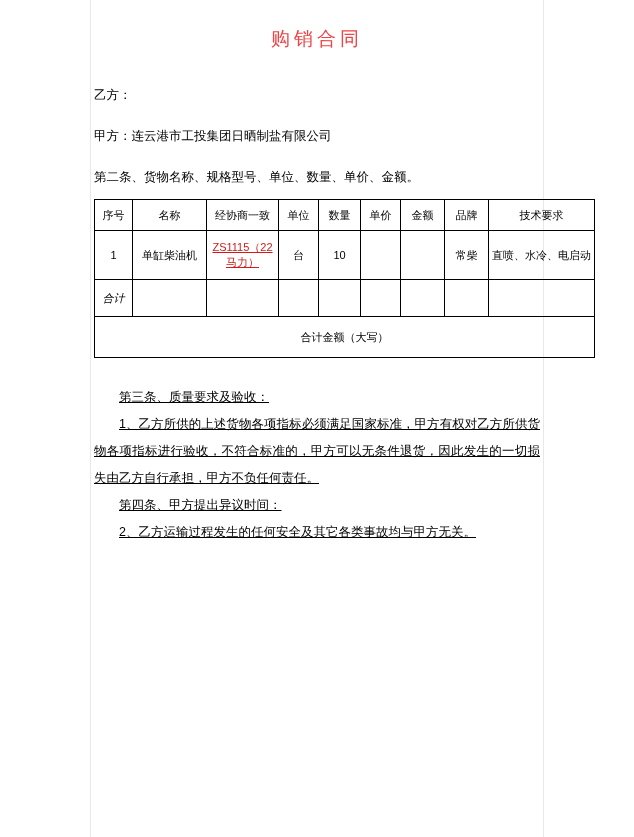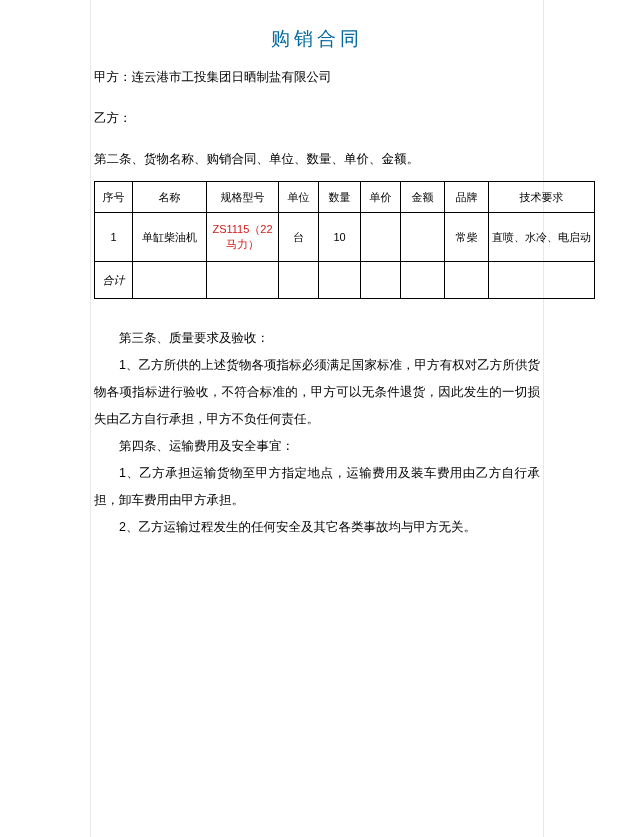--- a/index.html
+++ b/index.html
@@ -43,23 +43,23 @@
     left: 91px;
     top: 0;
     width: 452px;
     box-sizing: border-box;
     padding: 0 3px;
   }
   .doc-title {
     text-align: center;
     font-size: 19px;
     letter-spacing: 4px;
-    color: #0369a1;
+    color: #ef4444;
     margin-top: 26px;
-    margin-bottom: 12px;
+    margin-bottom: 30px;
     font-family: "DejaVu Sans", "Liberation Sans", sans-serif;
   }
   .para {
     font-size: 12.5px;
     line-height: 27px;
     margin: 0 0 14px 0;
     text-align: justify;
   }
   .para.tight {
     margin-bottom: 6px;
@@ -95,71 +95,72 @@
   }
   .row-sum td {
     height: 30px;
     font-style: italic;
   }
   .row-total td {
     height: 34px;
   }
   .red {
     color: #d21a1a;
+    text-decoration: underline;
   }
   .col-no    { width: 38px; }
   .col-name  { width: 74px; }
   .col-spec  { width: 72px; }
   .col-unit  { width: 40px; }
   .col-qty   { width: 42px; }
   .col-price { width: 40px; }
   .col-amt   { width: 44px; }
   .col-brand { width: 44px; }
   .col-tech  { width: 106px; }
 
-  .sec-list .para { margin-bottom: 0; }
+  .sec-list .para { margin-bottom: 0; text-decoration: underline; }
   .nowrap { white-space: nowrap; }
 </style>
 </head>
 <body>
 
 <div class="page">
 
   <div class="edge-left"></div>
   <div class="edge-right"></div>
 
   <div class="content">
 
     <div class="doc-title">购销合同</div>
 
+    <p class="para">乙方：</p>
+
     <p class="para">甲方：连云港市工投集团日晒制盐有限公司</p>
 
-    <p class="para">乙方：</p>
-
-
-
-    <p class="para tight">第二条、货物名称、购销合同、单位、数量、单价、金额。</p>
+
+
+    <p class="para tight">第二条、货物名称、规格型号、单位、数量、单价、金额。</p>
 
     <table class="goods">
       <colgroup>
         <col class="col-no">
           <col class="col-name">
           <col class="col-spec">
           <col class="col-unit">
         <col class="col-qty">
           <col class="col-price">
           <col class="col-amt">
           <col class="col-brand">
           <col class="col-tech">
       </colgroup>
       <thead>
         <tr>
           <th>序号</th>
           <th>名称</th>
-          <th>规格型号</th>
+          <th>经协商一致</th>
           <th>单位</th>
           <th>数量</th>
           <th>单价</th>
           <th>金额</th>
           <th>品牌</th>
           <th>技术要求</th>
         </tr>
       </thead>
       <tbody>
         <tr class="row-main">
@@ -177,28 +178,30 @@
           <td>合计</td>
           <td></td>
           <td></td>
           <td></td>
           <td></td>
           <td></td>
           <td></td>
           <td></td>
           <td></td>
         </tr>
+        <tr class="row-total">
+          <td colspan="9">合计金额（大写）</td>
+        </tr>
       </tbody>
     </table>
 
     <div class="sec-list">
       <p class="para indent">第三条、质量要求及验收：</p>
       <p class="para indent">1、乙方所供的上述货物各项指标必须满足国家标准，甲方有权对乙方所供货物各项指标进行验收，不符合标准的，甲方可以无条件退货，因此发生的一切损失由乙方自行承担，甲方不负任何责任。</p>
     </div>
 
     <div class="sec-list">
-      <p class="para indent">第四条、运输费用及安全事宜：</p>
-      <p class="para indent">1、乙方承担运输货物至甲方指定地点，运输费用及装车费用由乙方自行承担，卸车费用由甲方承担。</p>
+      <p class="para indent">第四条、甲方提出异议时间：</p>
       <p class="para indent">2、乙方运输过程发生的任何安全及其它各类事故均与甲方无关。</p>
     </div>
 
   </div>
 </div>
 
 </body></html>

